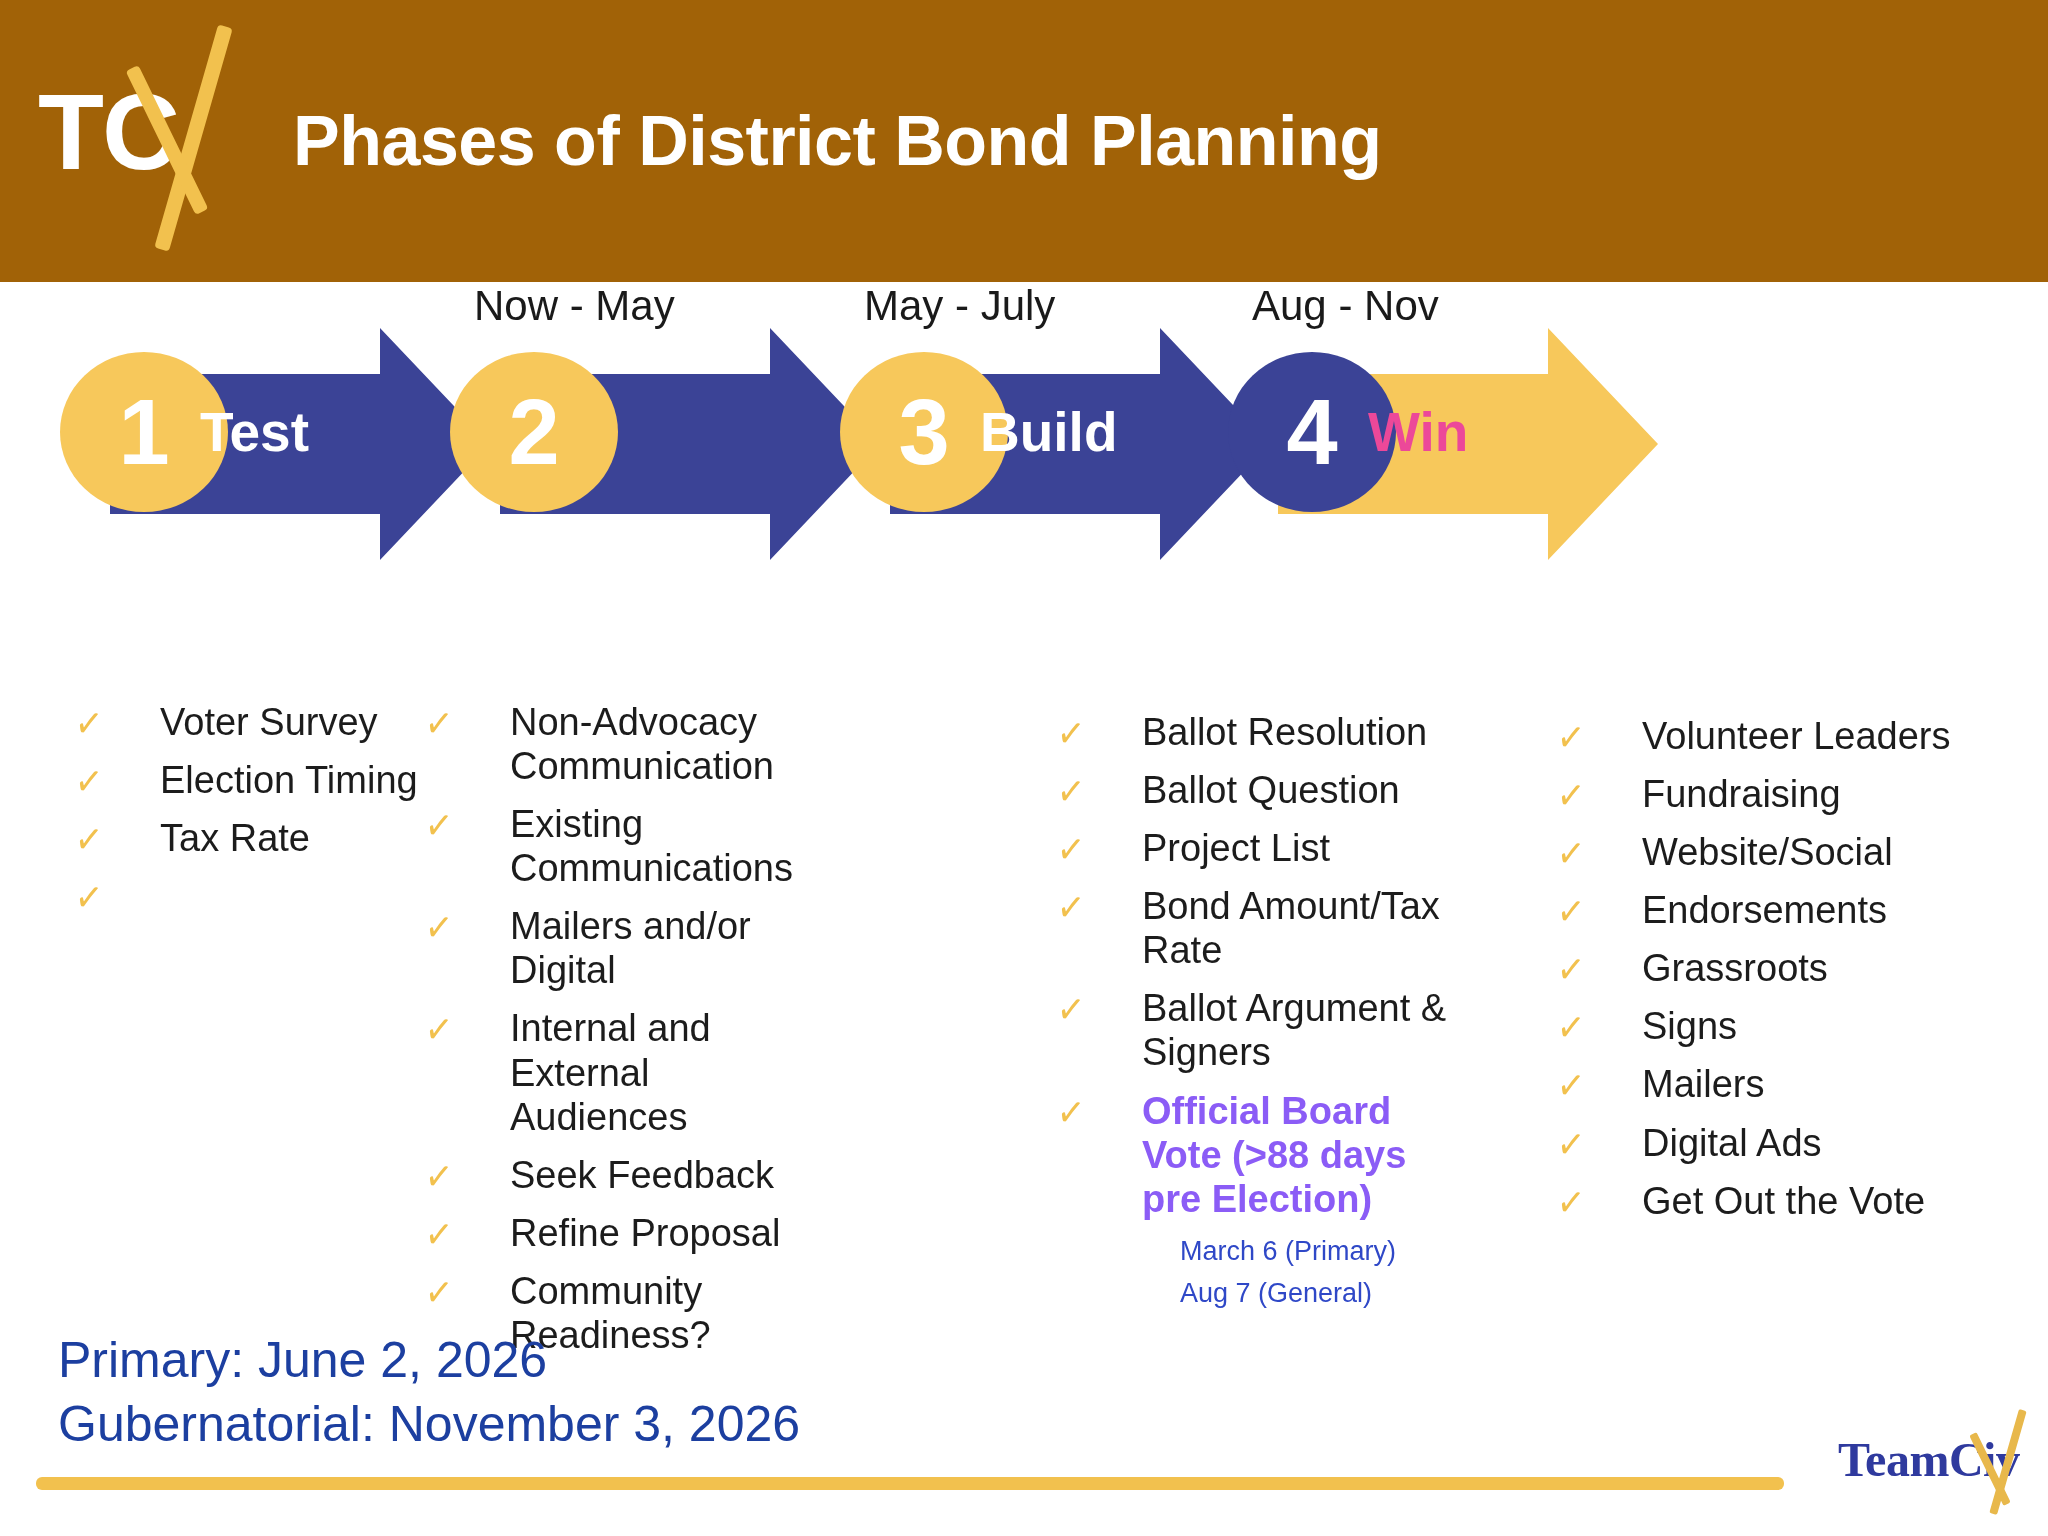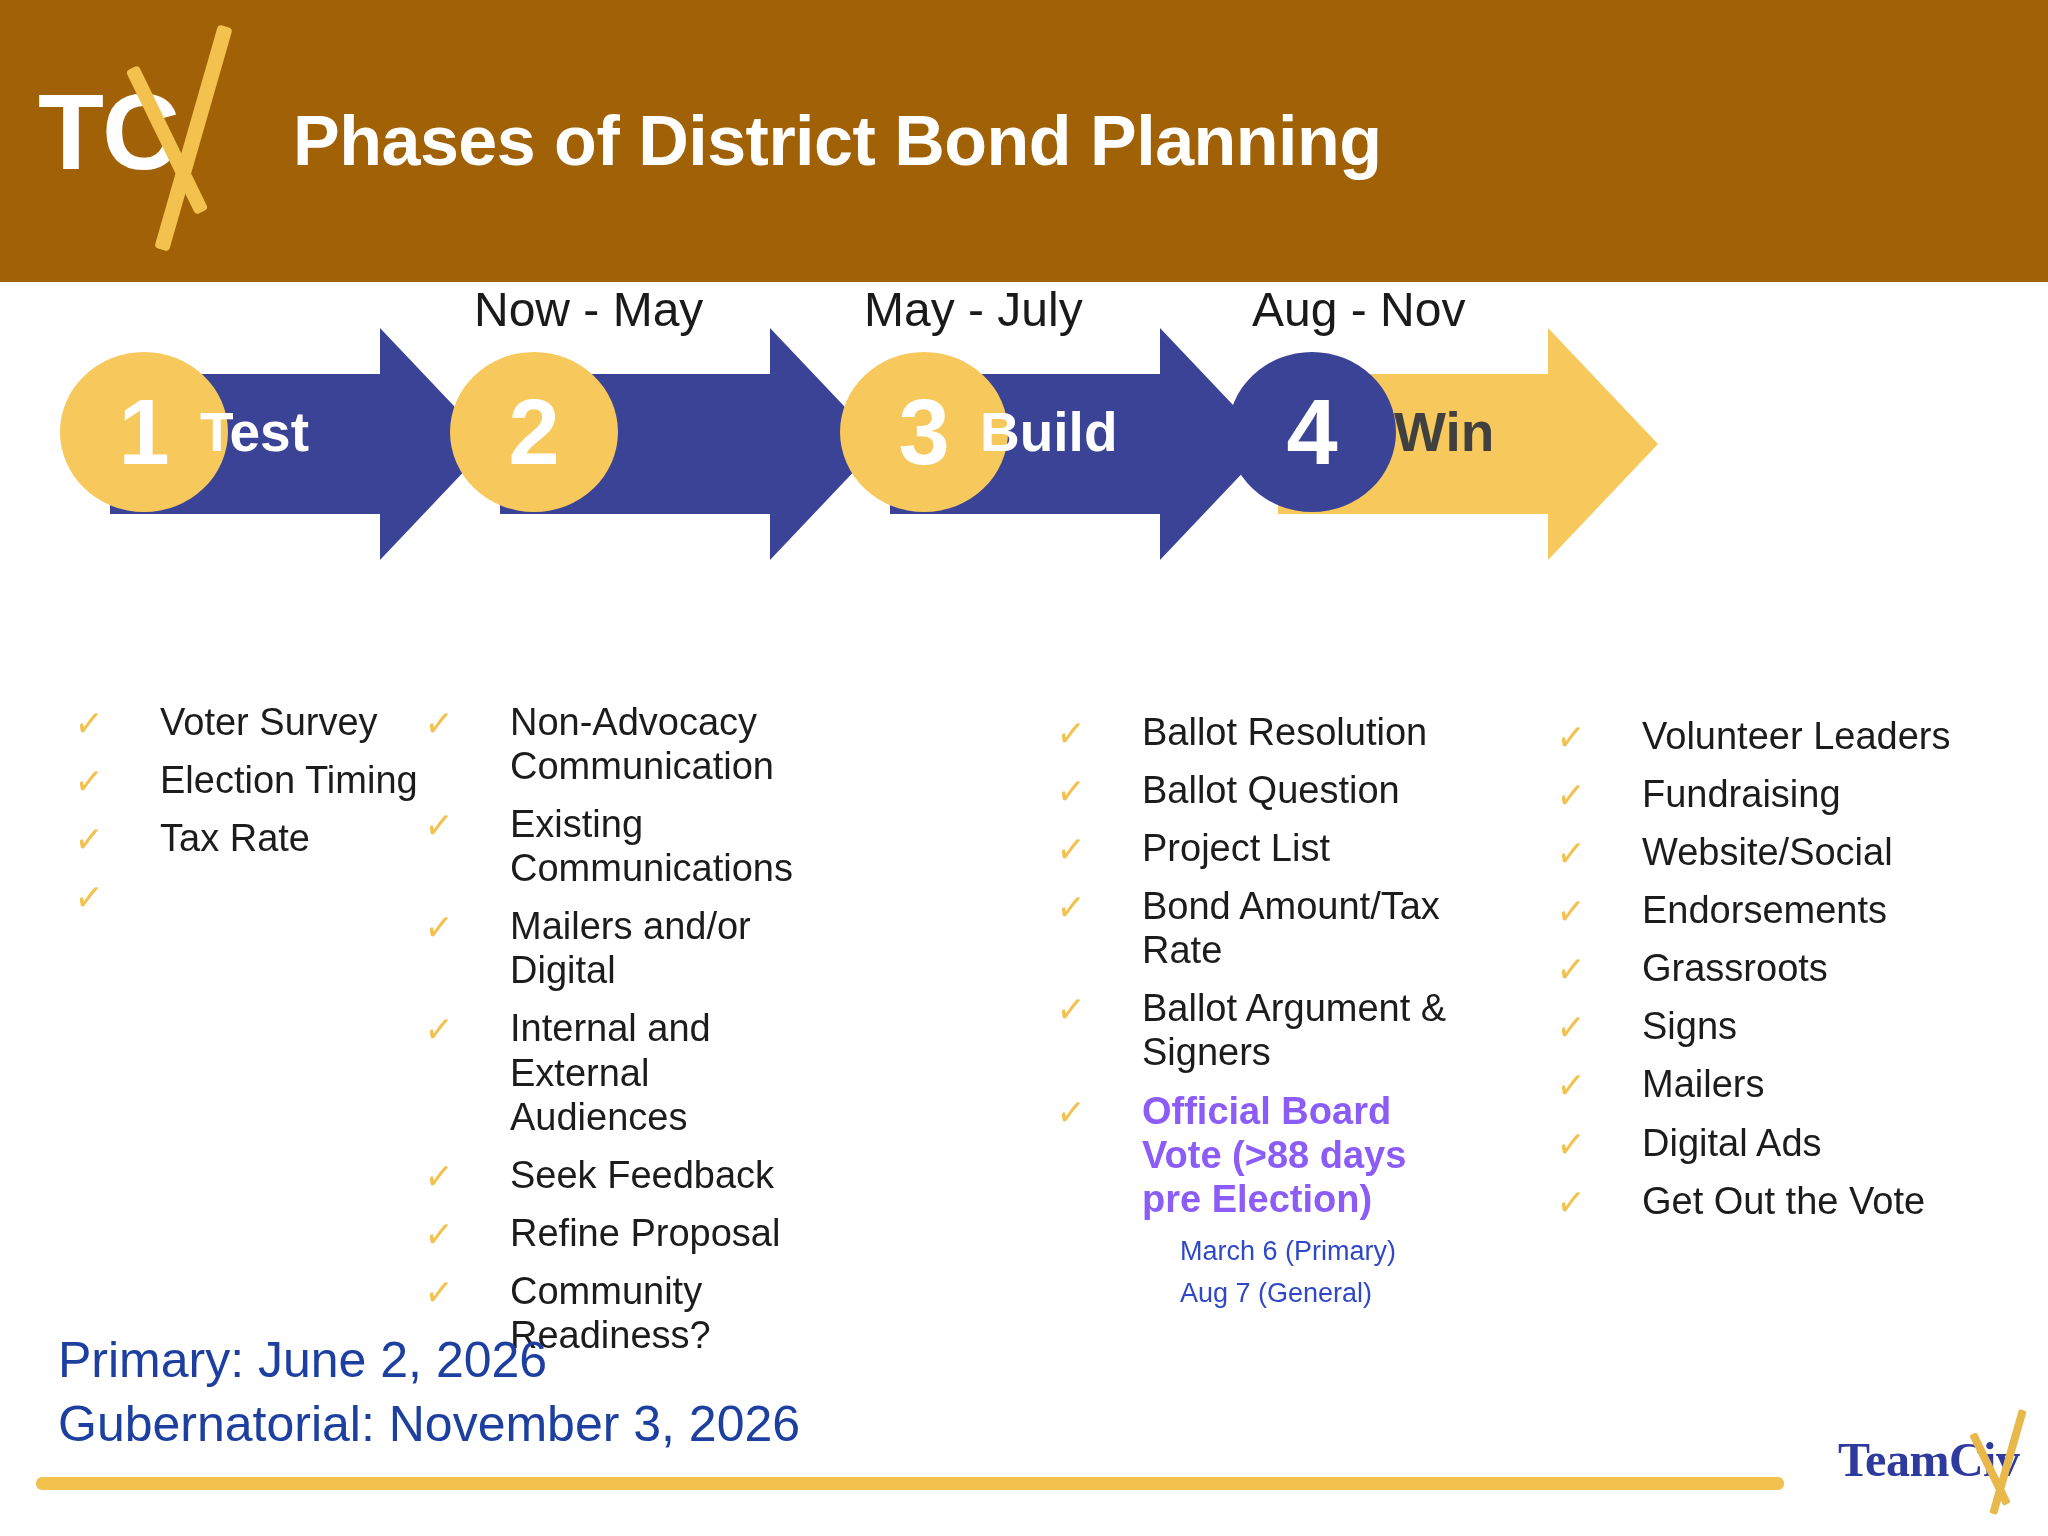--- a/index.html
+++ b/index.html
@@ -54,21 +54,21 @@
     position: absolute; left: 0; top: 282px; width: 2048px; height: 420px;
   }
   .phase {
     position: absolute;
     width: 470px;
     height: 300px;
   }
   .phase .range {
     position: absolute;
     top: 0; left: 52px;
-    font-size: 48px;
+    font-size: 42px;
     color: #1a1a1a;
     white-space: nowrap;
   }
   .arrow {
     position: absolute;
     left: 58px; top: 46px;
     width: 400px; height: 232px;
   }
   .arrow svg { display: block; width: 400px; height: 232px; }
   .circle {
@@ -84,21 +84,21 @@
     position: absolute;
     left: 168px; top: 76px;
     width: 300px; height: 148px;
     display: flex; align-items: center;
     font-size: 55px; font-weight: 700;
     white-space: nowrap;
   }
   .p-yellow-circle { background: #f7c85b; }
   .p-blue-circle { background: #3b4396; }
   .lbl-white { color: #ffffff; }
-  .lbl-blue { color: #404040; margin-left: 26px; }
+  .lbl-blue { color: #ec4899; }
 
   
   .cols { position: absolute; left: 0; top: 700px; width: 2048px; height: 560px; }
   .col { position: absolute; top: 0; }
   .check-row {
     display: flex;
     align-items: flex-start;
     margin-bottom: 14px;
   }
   .chk {

